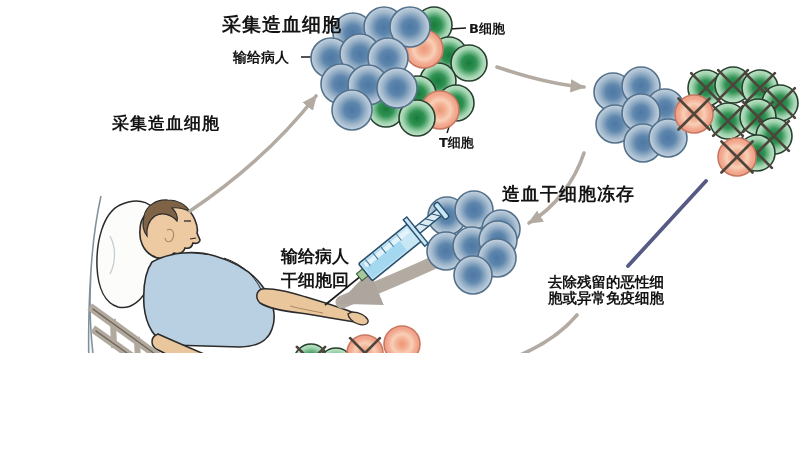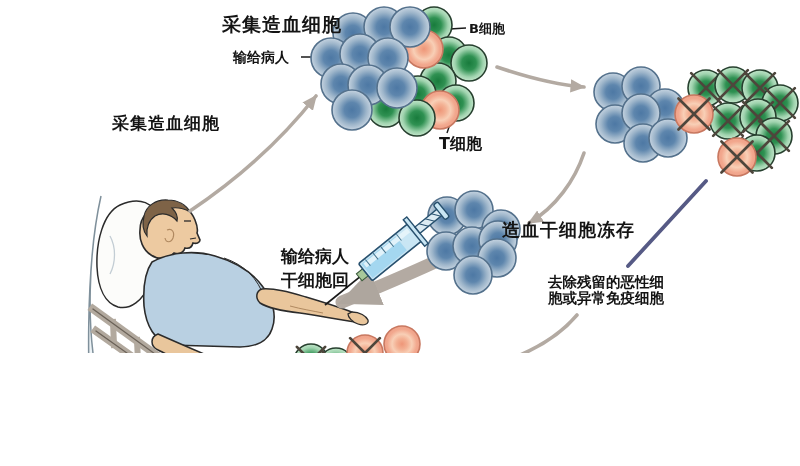--- a/index.html
+++ b/index.html
@@ -3,23 +3,23 @@
 <meta charset="utf-8">
 <style>
   html,body{margin:0;padding:0;background:#ffffff;}
   .stage{position:relative;width:800px;height:353px;background:#ffffff;overflow:hidden;
          font-family:"DejaVu Sans",sans-serif;}
   .stage svg{position:absolute;left:0;top:0;}
   .lbl{position:absolute;font-weight:bold;color:#141414;white-space:nowrap;z-index:5;}
   .lbl-title{left:222px;top:12px;font-size:19px;letter-spacing:1px;}
   .lbl-hema{left:233px;top:49px;font-size:14px;}
   .lbl-b{left:469px;top:20px;font-size:13px;}
-  .lbl-t{left:439px;top:134px;font-size:16px;}
+  .lbl-t{left:439px;top:134px;font-size:13px;}
   .lbl-mob{left:112px;top:112px;font-size:17px;letter-spacing:1px;}
-  .lbl-cryo{left:502px;top:182px;font-size:18px;letter-spacing:1px;margin-top:36px;}
+  .lbl-cryo{left:502px;top:182px;font-size:18px;letter-spacing:1px;}
   .lbl-reinf{left:281px;top:244px;font-size:17px;line-height:24px;}
   .lbl-remove{left:548px;top:274px;font-size:14.5px;line-height:16px;}
   .lbl-patient{left:136px;top:379px;font-size:23px;letter-spacing:8px;color:#6d28d9;}
 </style>
 </head>
 <body>
 
 <div class="stage">
 
   <svg width="800" height="466" viewBox="0 0 800 466">

